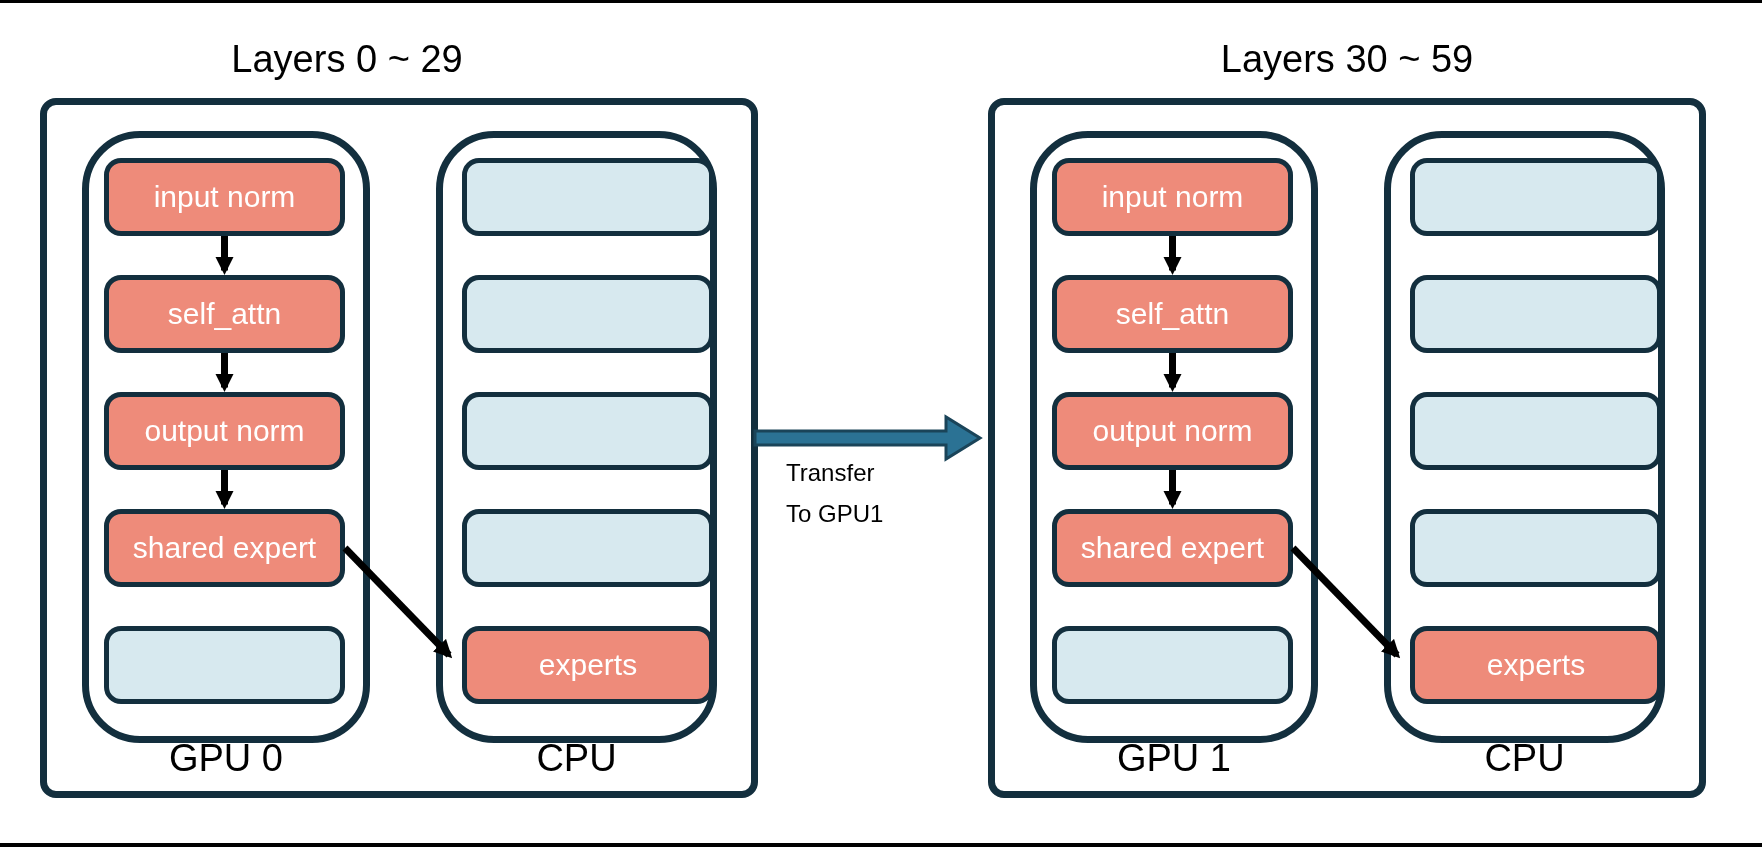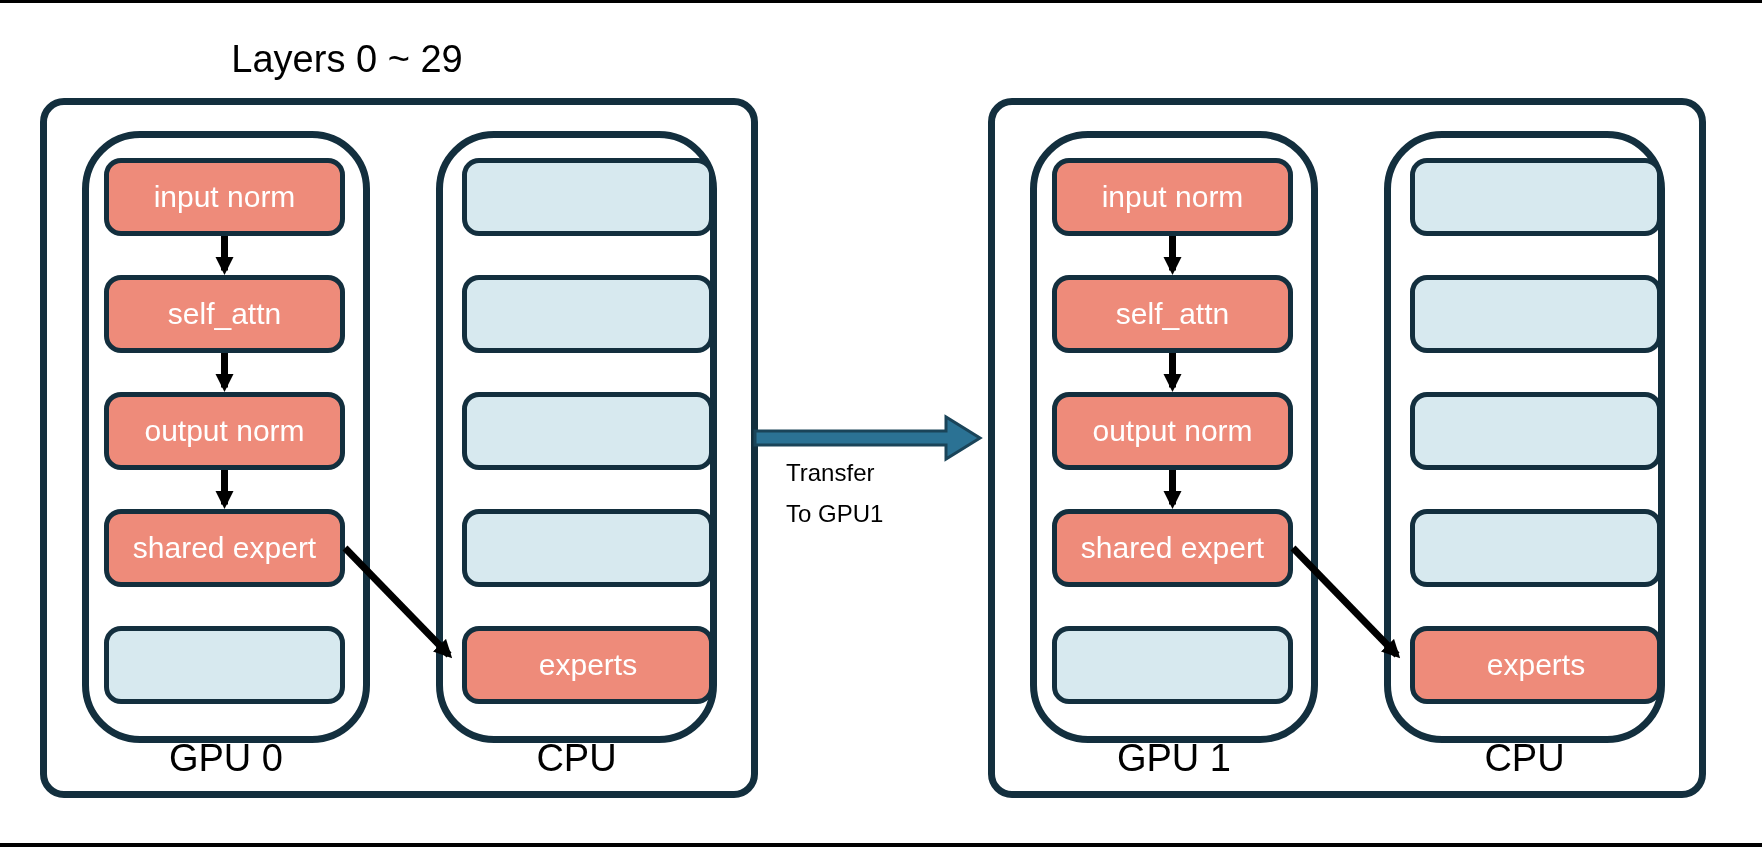--- a/index.html
+++ b/index.html
@@ -22,21 +22,21 @@
   .group-left{left:40px;}
   .group-right{left:988px;}
   .group-title{
     position:absolute;top:36px;left:0;width:718px;height:46px;
     text-align:center;font-size:38px;line-height:46px;color:var(--ink);
   }
   .shift-left{transform:translateX(-52px);}
 
   .outer{
     position:absolute;top:98px;left:0;width:718px;height:700px;
-    box-sizing:border-box;border:7px solid var(--navy);border-radius:24px;
+    box-sizing:border-box;border:7px solid var(--navy);border-radius:16px;
     background:var(--paper);
   }
   .panel{
     position:absolute;top:26px;height:612px;box-sizing:border-box;
     border:7px solid var(--navy);border-radius:58px;background:var(--paper);
   }
   .panel-gpu{left:35px;width:288px;}
   .panel-cpu{left:389px;width:281px;}
 
   .box{
@@ -111,20 +111,21 @@
 
 <svg class="transfer-arrow" viewBox="0 0 244 60">
   <polygon points="5,23 196,23 196,9 230,30 196,51 196,37 5,37"></polygon>
 </svg>
 <div class="transfer-label">
   <div>Transfer</div>
   <div>To GPU1</div>
 </div>
 
 <div class="group group-right">
+  <div class="group-title">Layers 30 ~ 59</div>
   <div class="outer">
     <div class="panel panel-gpu"></div>
     <div class="panel panel-cpu"></div>
 
     <div class="box salmon gcol r0">input norm</div>
     <div class="box salmon gcol r1">self_attn</div>
     <div class="box salmon gcol r2">output norm</div>
     <div class="box salmon gcol r3">shared expert</div>
     <div class="box blue gcol r4"></div>
 

